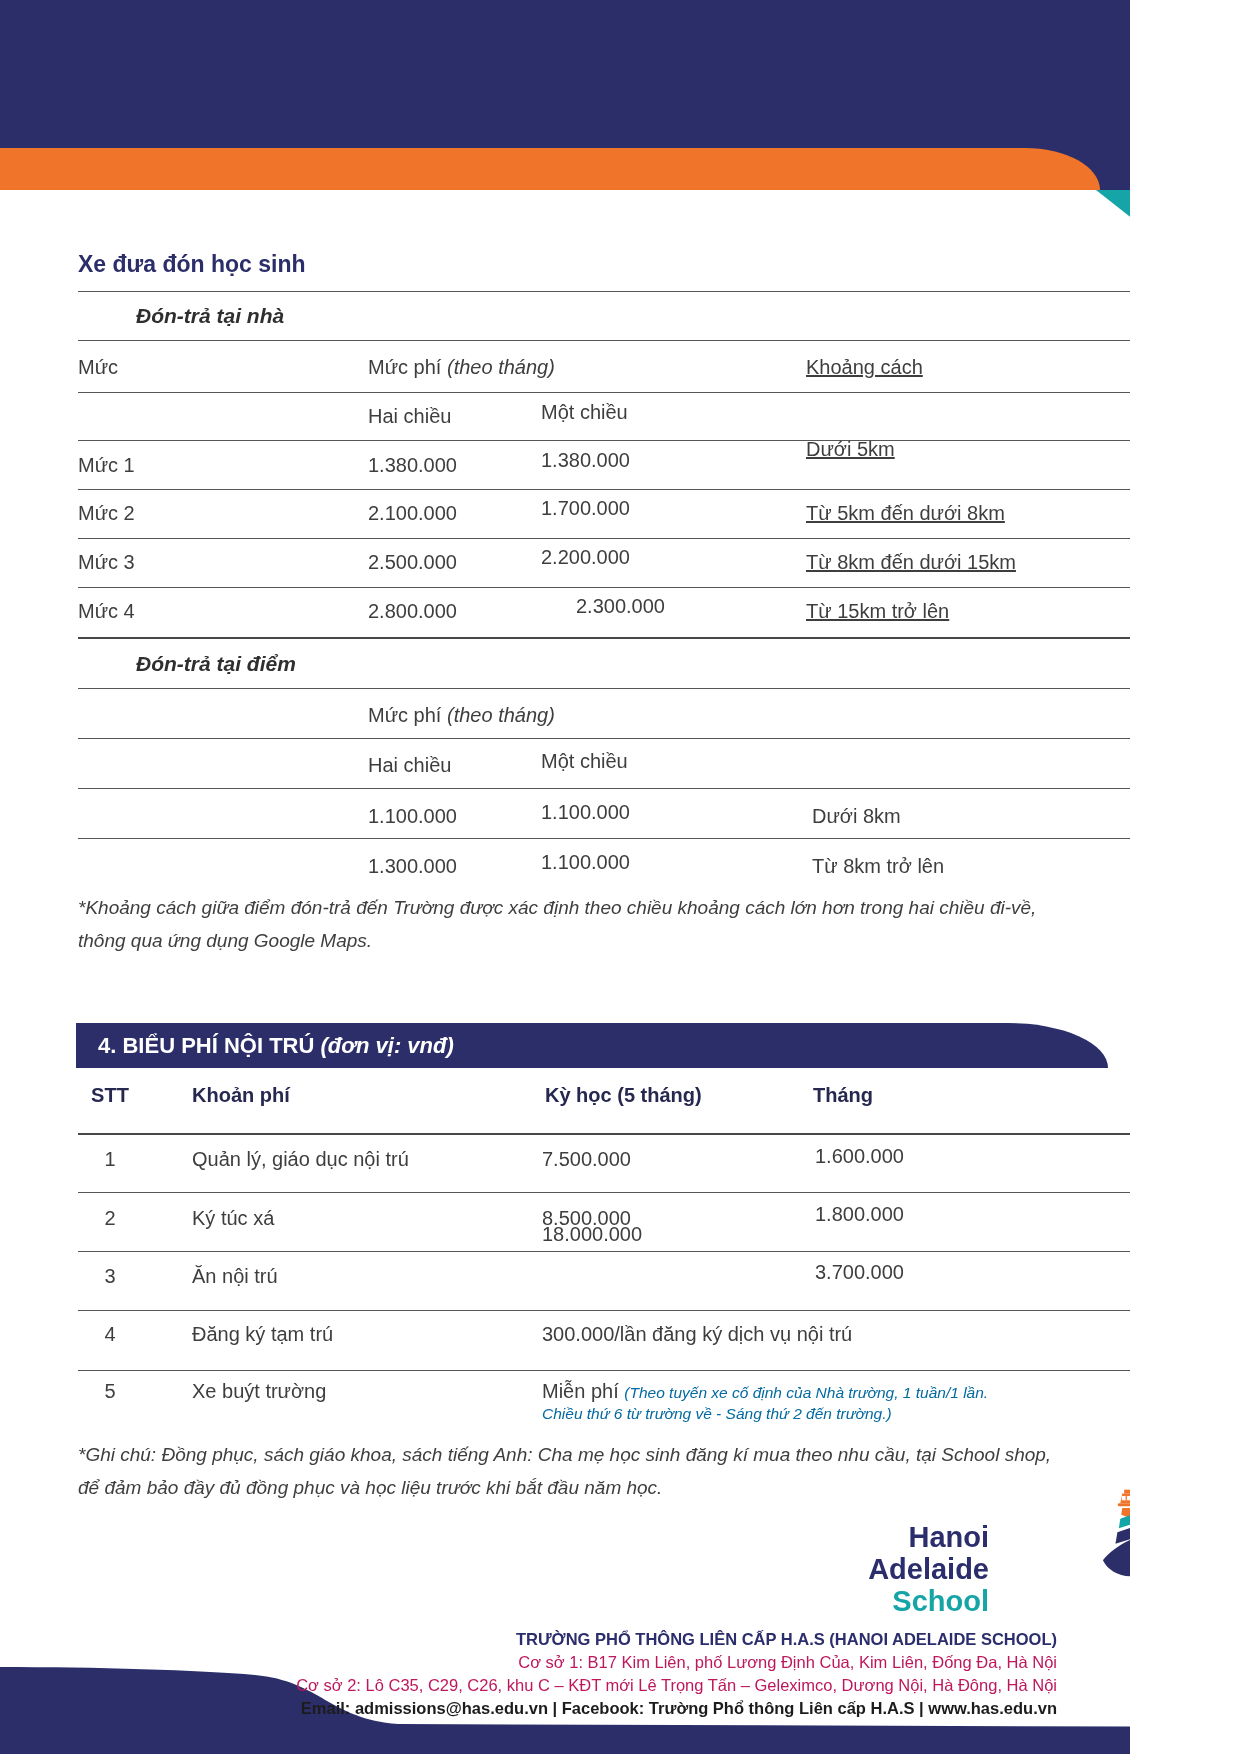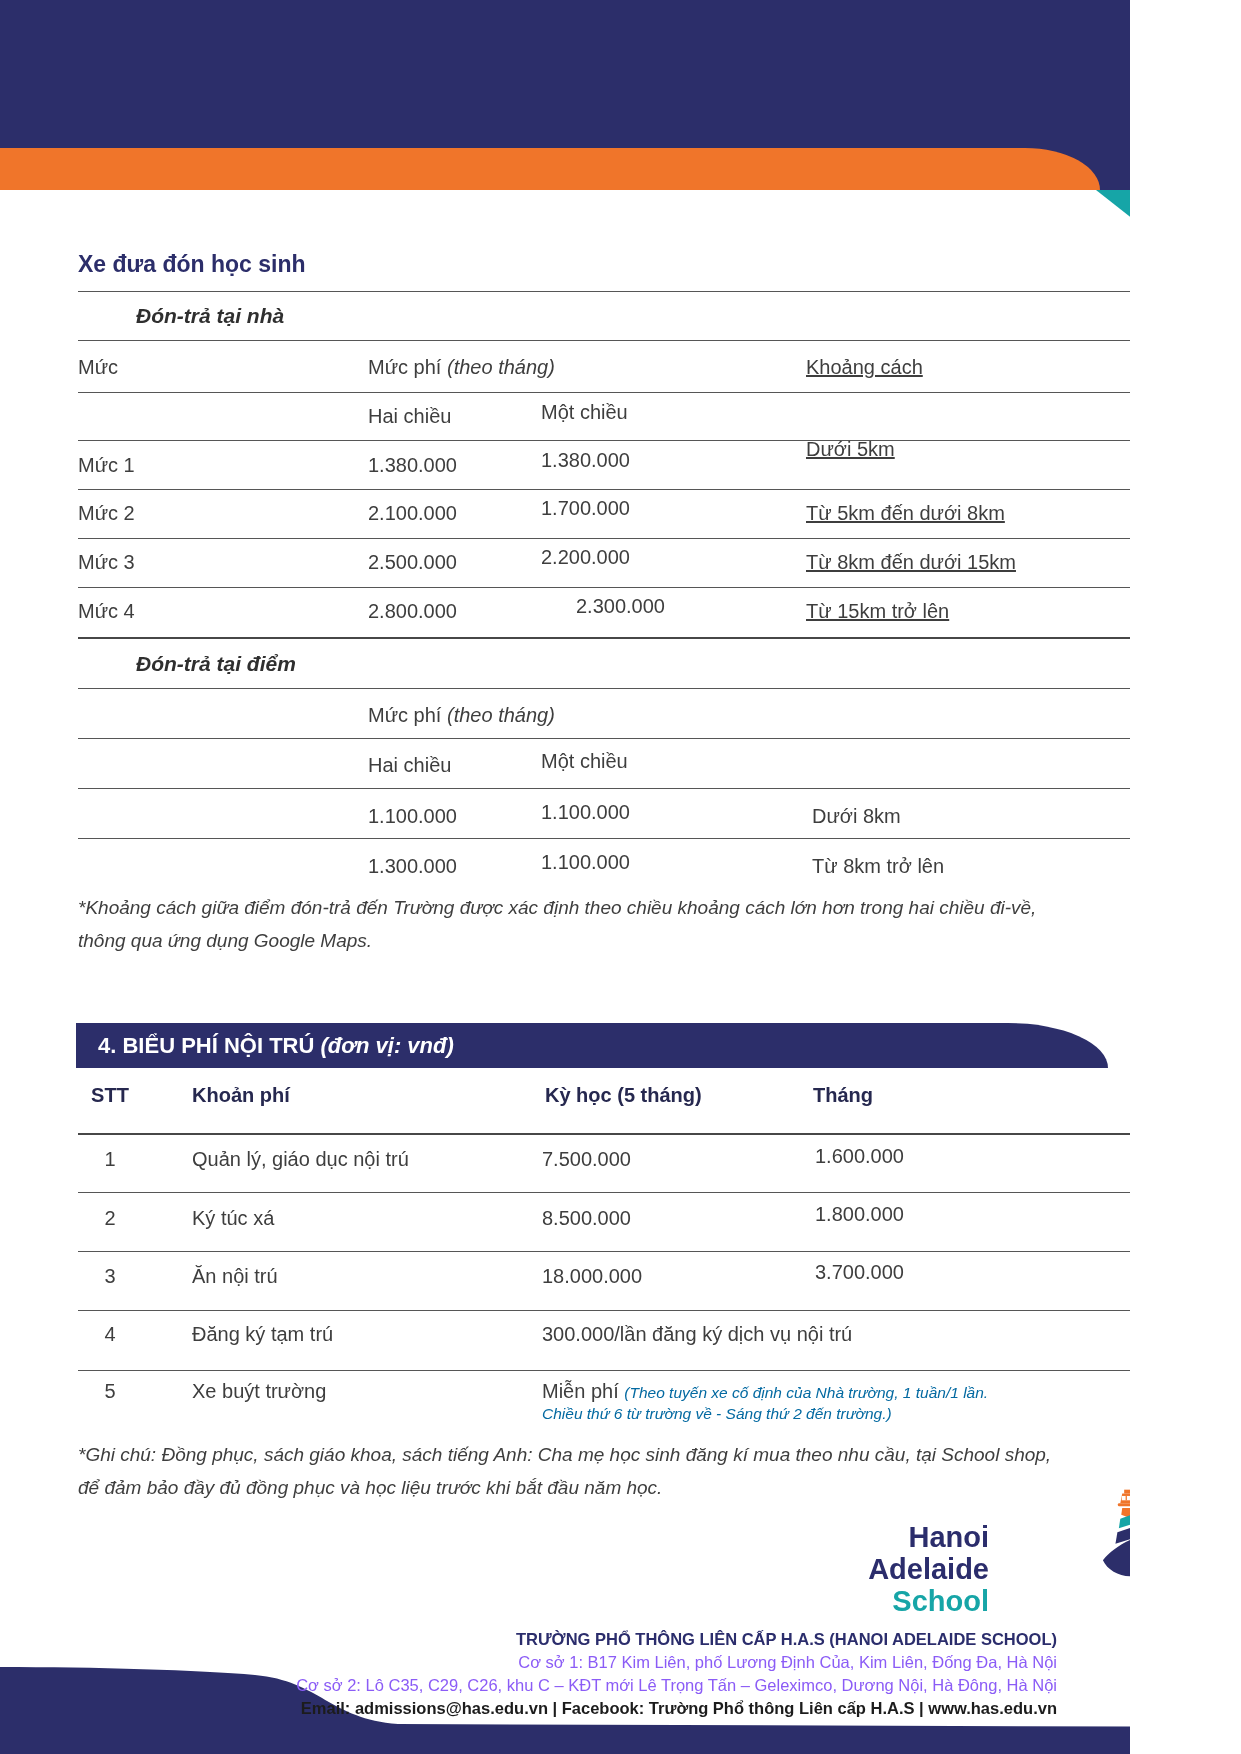--- a/index.html
+++ b/index.html
@@ -28,21 +28,21 @@
     line-height:45px; padding-left:22px; box-sizing:border-box; white-space:nowrap;}
   .bhead{font-size:20px; font-weight:bold; color:#26284f;}
   
   .c-level{left:78px;} .c-two{left:368px;} .c-one{left:541px;} .c-dist{left:806px;text-decoration:underline;}
   .b-stt{left:88px; width:44px; text-align:center;} .b-item{left:192px;} .b-sem{left:542px;} .b-mon{left:815px;}
   .small-it{font-size:15.5px; font-style:italic; color:#0369a1;}
   
   .logo-word{position:absolute; right:141px; text-align:right; font-weight:bold; font-size:29px;}
   .logo-navy{color:#2b2d6c;} .logo-teal{color:#16a5a7;}
   
-  .f-line{position:absolute; right:73px; text-align:right; white-space:nowrap; font-size:16.5px; color:#8b5cf6;}
+  .f-line{position:absolute; right:73px; text-align:right; white-space:nowrap; font-size:16.5px; color:#be185d;}
   .f-bold-navy{font-weight:bold; color:#2b2d6c;}
   .f-bold-dark{font-weight:bold; color:#1c1c1c;}
   svg{display:block;}
 </style>
 </head>
 <body>
 
 <div class="page">
 
   <div class="navy-band"></div>
@@ -129,21 +129,21 @@
   <div class="abs t b-sem" style="top:1149px;">7.500.000</div>
   <div class="abs t b-mon" style="top:1146px;">1.600.000</div>
 
   <div class="abs t b-stt" style="top:1208px;">2</div>
   <div class="abs t b-item" style="top:1208px;">Ký túc xá</div>
   <div class="abs t b-sem" style="top:1208px;">8.500.000</div>
   <div class="abs t b-mon" style="top:1204px;">1.800.000</div>
 
   <div class="abs t b-stt" style="top:1266px;">3</div>
   <div class="abs t b-item" style="top:1266px;">Ăn nội trú</div>
-  <div class="abs t b-sem" style="top:1266px;">18.000.000</div>
+  <div class="abs t b-sem" style="top:1224px;">18.000.000</div>
   <div class="abs t b-mon" style="top:1262px;">3.700.000</div>
 
   <div class="abs t b-stt" style="top:1324px;">4</div>
   <div class="abs t b-item" style="top:1324px;">Đăng ký tạm trú</div>
   <div class="abs t b-sem" style="top:1324px;">300.000/lần đăng ký dịch vụ nội trú</div>
 
   <div class="abs t b-stt" style="top:1381px;">5</div>
   <div class="abs t b-item" style="top:1381px;">Xe buýt trường</div>
   <div class="abs t b-sem" style="top:1381px;"><span>Miễn phí</span> <span class="small-it">(Theo tuyến xe cố định của Nhà trường, 1 tuần/1 lần.</span></div>
   <div class="abs small-it b-sem" style="top:1406px;">Chiều thứ 6 từ trường về - Sáng thứ 2 đến trường.)</div>

